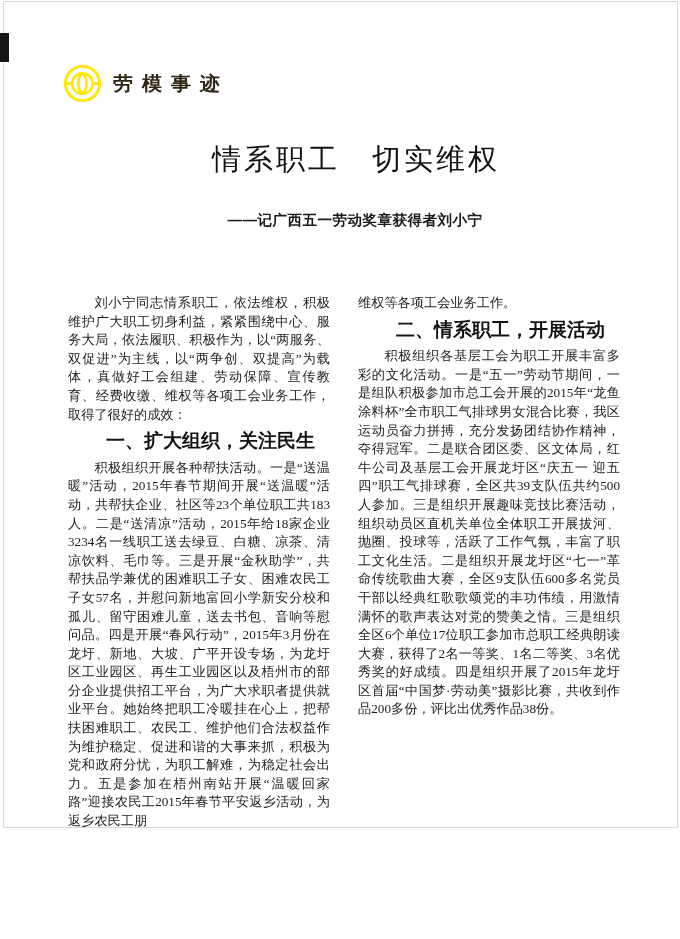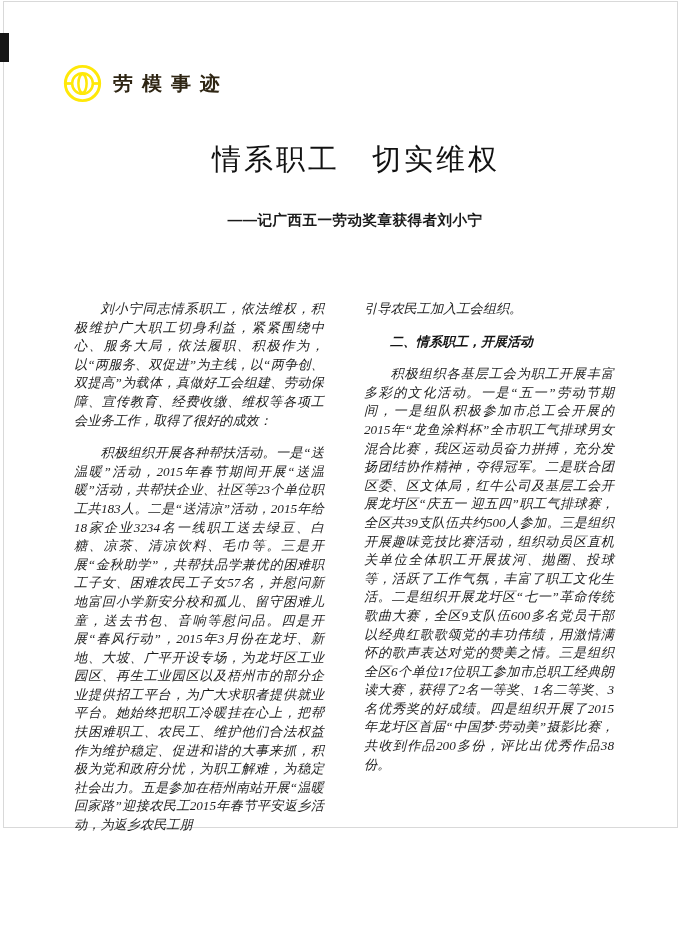--- a/index.html
+++ b/index.html
@@ -32,25 +32,25 @@
     color:#1a1a1a;letter-spacing:0.5px;
   }
   .columns{
     position:absolute;left:60px;top:286px;width:568px;
     display:flex;gap:12px;
   }
   .col{width:278px;flex:0 0 278px;
     font-size:13.2px;line-height:18.6px;color:#1d1d1d;
     text-align:justify;
   }
-  .col p,.col h3{margin:14px;padding:0;font-style:italic;}
+  .col p,.col h3{margin:8px;padding:0;}
   .para{text-indent:2em;text-align:justify;text-align-last:left;}
   .para-cont{text-indent:0;text-align:justify;text-align-last:left;}
   .sec-heading{
-    font-family:"Liberation Sans",sans-serif;font-size:13px;font-weight:bold;
+    font-family:"Liberation Sans",sans-serif;font-size:19px;font-weight:bold;
     line-height:18.6px;text-indent:2em;color:#141414;
   }
   .page-number{
     position:absolute;left:61px;top:850px;
     font-family:"Liberation Serif",serif;font-size:13px;color:#333;
   }
 </style>
 </head>
 <body>
 
@@ -72,25 +72,26 @@
   </div>
 
   <div class="title">情系职工　切实维权</div>
 
   <div class="subtitle">——记广西五一劳动奖章获得者刘小宁</div>
 
   <div class="columns">
 
     <div class="col">
       <p class="para">刘小宁同志情系职工，依法维权，积极维护广大职工切身利益，紧紧围绕中心、服务大局，依法履职、积极作为，以“两服务、双促进”为主线，以“两争创、双提高”为载体，真做好工会组建、劳动保障、宣传教育、经费收缴、维权等各项工会业务工作，取得了很好的成效：</p>
+      <h3 class="sec-heading">一、扩大组织，关注民生</h3>
       <p class="para">积极组织开展各种帮扶活动。一是“送温暖”活动，2015年春节期间开展“送温暖”活动，共帮扶企业、社区等23个单位职工共183人。二是“送清凉”活动，2015年给18家企业3234名一线职工送去绿豆、白糖、凉茶、清凉饮料、毛巾等。三是开展“金秋助学”，共帮扶品学兼优的困难职工子女、困难农民工子女57名，并慰问新地富回小学新安分校和孤儿、留守困难儿童，送去书包、音响等慰问品。四是开展“春风行动”，2015年3月份在龙圩、新地、大坡、广平开设专场，为龙圩区工业园区、再生工业园区以及梧州市的部分企业提供招工平台，为广大求职者提供就业平台。她始终把职工冷暖挂在心上，把帮扶困难职工、农民工、维护他们合法权益作为维护稳定、促进和谐的大事来抓，积极为党和政府分忧，为职工解难，为稳定社会出力。五是参加在梧州南站开展“温暖回家路”迎接农民工2015年春节平安返乡活动，为返乡农民工朋</p>
     </div>
 
     <div class="col">
-      <p class="para-cont">引导农民工加入工会组织。</p>
+      <p class="para-cont">维权等各项工会业务工作。</p>
       <h3 class="sec-heading">二、情系职工，开展活动</h3>
       <p class="para">积极组织各基层工会为职工开展丰富多彩的文化活动。一是“五一”劳动节期间，一是组队积极参加市总工会开展的2015年“龙鱼涂料杯”全市职工气排球男女混合比赛，我区运动员奋力拼搏，充分发扬团结协作精神，夺得冠军。二是联合团区委、区文体局，红牛公司及基层工会开展龙圩区“庆五一 迎五四”职工气排球赛，全区共39支队伍共约500人参加。三是组织开展趣味竞技比赛活动，组织动员区直机关单位全体职工开展拔河、抛圈、投球等，活跃了工作气氛，丰富了职工文化生活。二是组织开展龙圩区“七一”革命传统歌曲大赛，全区9支队伍600多名党员干部以经典红歌歌颂党的丰功伟绩，用激情满怀的歌声表达对党的赞美之情。三是组织全区6个单位17位职工参加市总职工经典朗读大赛，获得了2名一等奖、1名二等奖、3名优秀奖的好成绩。四是组织开展了2015年龙圩区首届“中国梦·劳动美”摄影比赛，共收到作品200多份，评比出优秀作品38份。</p>
     </div>
 
   </div>
 
   <div class="page-number">4</div>
 
 </div>
 

